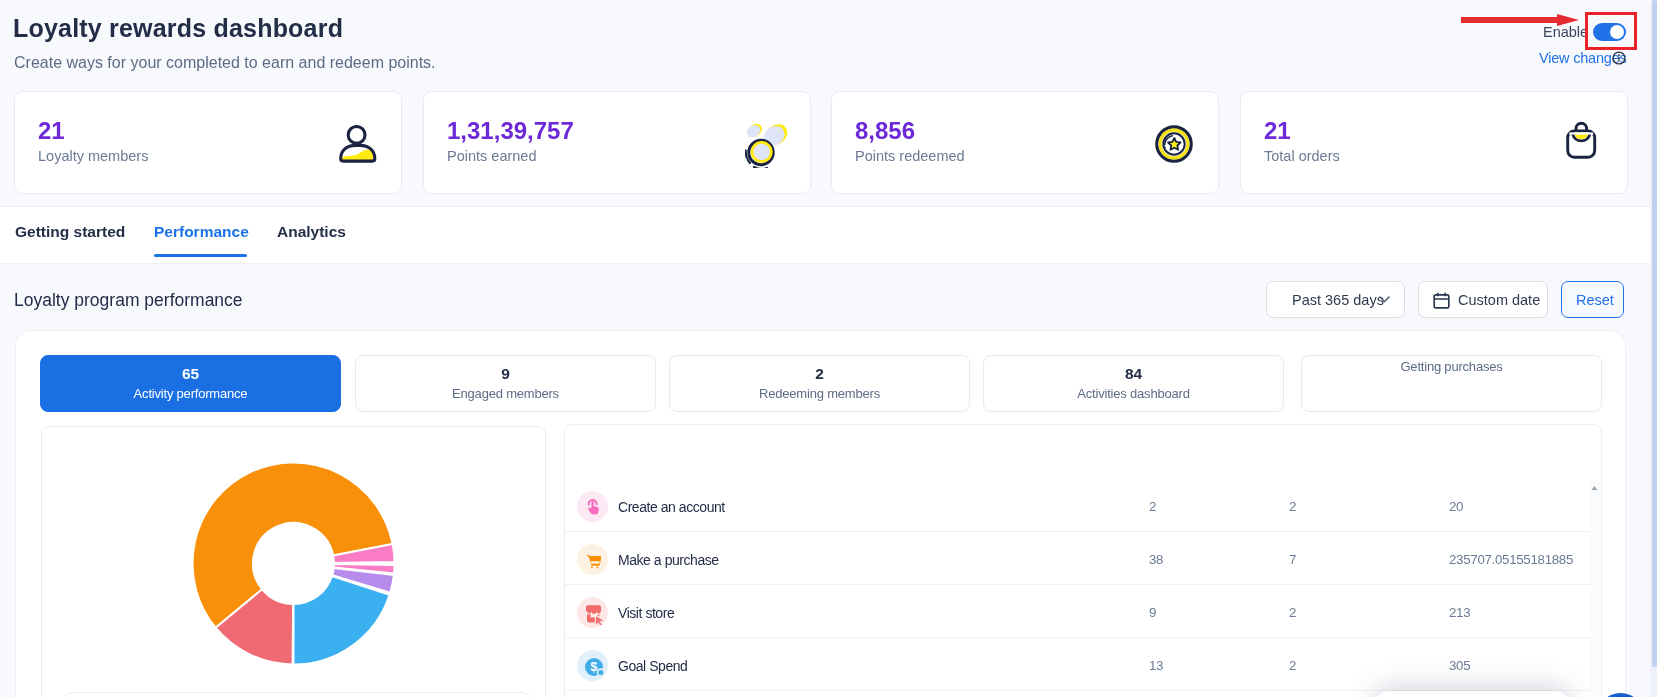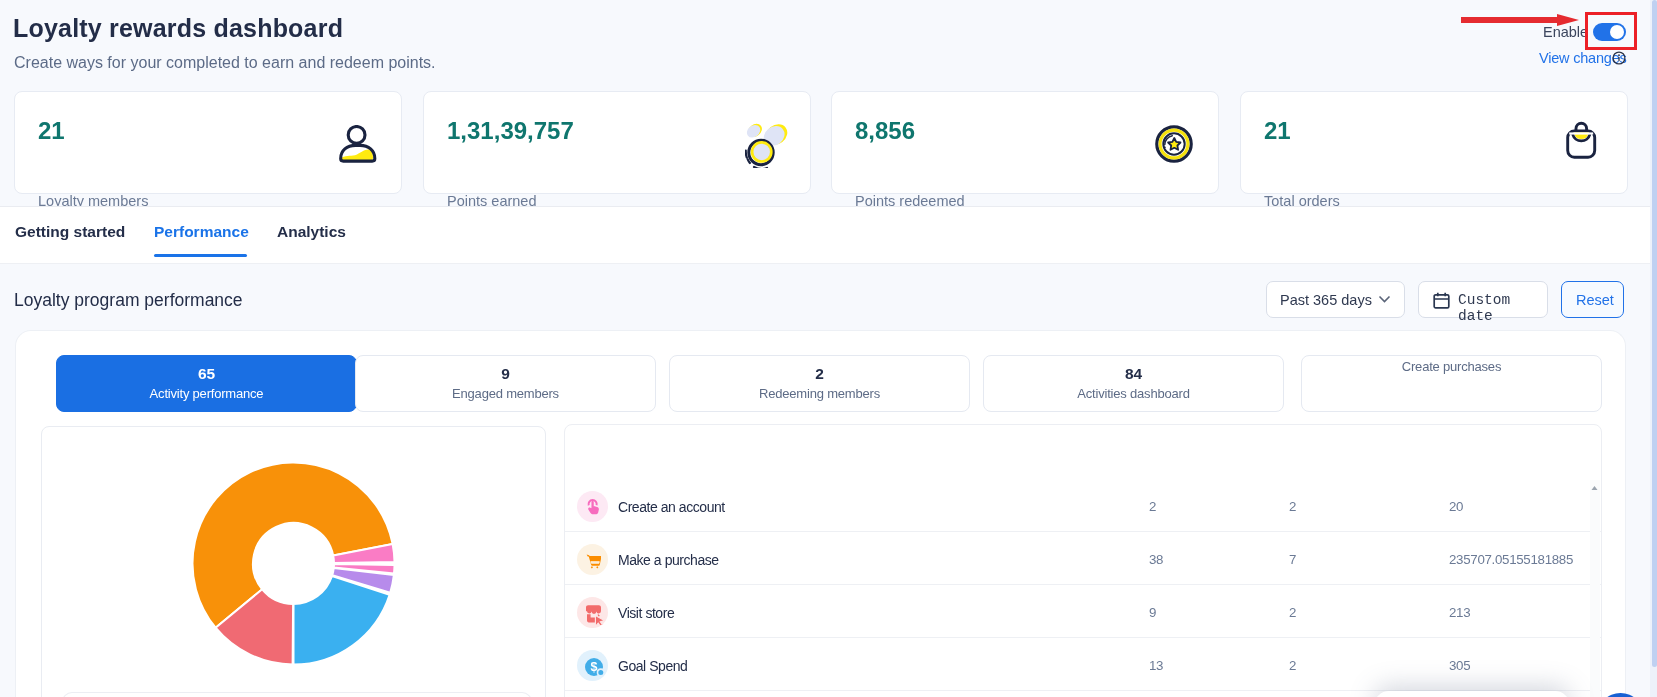--- a/index.html
+++ b/index.html
@@ -13,35 +13,35 @@
 .enable { top:24px; left:1543px; width:44px; font-size:14.5px; color:#3c465e; }
 .toggle { left:1593px; top:23px; width:33px; height:18px; background:#2172e8; border-radius:9px; }
 .knob { position:absolute; right:2px; top:2px; width:14px; height:14px; background:#fff; border-radius:50%; }
 .redbox { left:1585px; top:12px; width:52px; height:38px; border:3.5px solid #ec2027; }
 .arrowline { left:1461px; top:17px; width:100px; height:5.5px; background:#e52b30; }
 .arrowhead { left:1557px; top:14px; width:0; height:0; border-left:22px solid #e52b30; border-top:6px solid transparent; border-bottom:6px solid transparent; }
 .viewch { left:1531px; top:50px; font-size:14.5px; color:#2172e8; letter-spacing:-0.2px;margin-left:8px; }
 
 
 .card { top:91px; height:103px; width:388px; background:#fff; border:1px solid #e7ebf3; border-radius:8px; }
-.card .num { position:absolute; left:23px; top:25px; font-size:24px; font-weight:bold; color:#0f766e; }
-.card .lbl { position:absolute; left:23px; top:56px; font-size:14.5px; color:#6b7a95;margin-top:45px; }
+.card .num { position:absolute; left:23px; top:25px; font-size:24px; font-weight:bold; color:#6d28d9; }
+.card .lbl { position:absolute; left:23px; top:56px; font-size:14.5px; color:#6b7a95; }
 .cicon { position:absolute; top:29px; left:322px; }
 
 
 .tabbar { left:0; top:206px; width:1657px; height:58px; background:#fff; border-top:1px solid #eaecf1; border-bottom:1px solid #eef0f4; }
 .tab { position:absolute; top:16px; font-size:15.5px; font-weight:bold; color:#242e49; }
 .tab.active { color:#1a73e8; }
 .underline { position:absolute; left:154px; top:47px; width:93px; height:3px; background:#1a73e8; border-radius:2px; }
 
 
 .perfh { left:14px; top:290px; font-size:17.5px; font-weight:500; color:#232d48; }
 .btn { height:37px; top:281px; background:#fff; border:1px solid #d9dee8; border-radius:7px; font-size:14.5px; color:#2f3950; }
 .btn-drop { left:1266px; width:139px; }
-.btn-cust { left:1418px; width:130px;font-family:Liberation Mono, monospace; }
+.btn-cust { left:1418px; width:130px; }
 .btn-reset { left:1561px; width:63px; border:1.5px solid #2172e8; color:#2172e8; background:#f6faff; font-weight:500; }
 .btn span { position:absolute; }
 
 
 .panel { left:15px; top:330px; width:1611px; height:367px; background:#fff; border-radius:16px 16px 0 0; border:1px solid #edf0f5; border-bottom:none; }
 
 
 .pill { position:absolute; top:24px; height:57px; width:301px; background:#fff; border:1px solid #e5e9f1; border-radius:8px; text-align:center; }
 .pill .n { margin-top:9px; font-size:15.5px; font-weight:bold; color:#242e49; }
 .pill .l { margin-top:3px; font-size:13px; letter-spacing:-0.2px; color:#5d6b86; }
@@ -137,55 +137,55 @@
 
   <div class="abs tabbar">
     <div class="tab" style="left:15px">Getting started</div>
     <div class="tab active" style="left:154px">Performance</div>
     <div class="tab" style="left:277px">Analytics</div>
     <div class="underline"></div>
   </div>
 
   <div class="abs perfh">Loyalty program performance</div>
   <div class="abs btn btn-drop">
-    <span style="left:13px;top:10px">Past 365 days</span>
+    <span style="left:25px;top:10px">Past 365 days</span>
     <svg style="position:absolute;right:13px;top:13px" width="13" height="9" viewBox="0 0 13 9">
       <path d="M1.5 1.5 l5 5 5 -5" fill="none" stroke="#5a6478" stroke-width="1.6"></path>
     </svg>
   </div>
   <div class="abs btn btn-cust">
     <svg style="position:absolute;left:14px;top:10px" width="17" height="17" viewBox="0 0 17 17">
       <rect x="1.2" y="2.8" width="14.6" height="13" rx="1.4" fill="none" stroke="#2a3750" stroke-width="1.7"></rect>
       <path d="M1.5 7 h14 M4.8 0.8 v3.4 M12.2 0.8 v3.4" stroke="#2a3750" stroke-width="1.7" fill="none"></path>
     </svg>
     <span style="left:39px;top:10px">Custom date</span>
   </div>
   <div class="abs btn btn-reset">
     <span style="left:14px;top:10px">Reset</span>
   </div>
 
   <div class="abs panel">
-    <div class="pill active" style="left:40px">
+    <div class="pill active" style="left:24px">
       <div class="n">65</div>
       <div class="l">Activity performance</div>
     </div>
     <div class="pill" style="left:339px">
       <div class="n">9</div>
       <div class="l">Engaged members</div>
     </div>
     <div class="pill" style="left:653px">
       <div class="n">2</div>
       <div class="l">Redeeming members</div>
     </div>
     <div class="pill" style="left:967px">
       <div class="n">84</div>
       <div class="l">Activities dashboard</div>
     </div>
     <div class="pill" style="left:1285px">
-      <div class="l">Create purchases</div>
+      <div class="l">Getting purchases</div>
     </div>
 
     <div class="chartcard">
       <svg width="505" height="270" viewBox="0 0 505 270" style="display:block">
         <path d="M173.6 200.7 A101.0 101.0 0 1 1 350.6 116.9 L291.2 128.6 A40.5 40.5 0 1 0 220.2 162.3 Z" fill="#F89109" stroke="#fff" stroke-width="2" stroke-linejoin="round"></path>
         <path d="M350.6 116.9 A101.0 101.0 0 0 1 352.5 135.1 L292.0 135.9 A40.5 40.5 0 0 0 291.2 128.6 Z" fill="#FA7CC5" stroke="#fff" stroke-width="2" stroke-linejoin="round"></path>
         <path d="M352.5 137.9 A101.0 101.0 0 0 1 352.0 146.5 L291.8 140.5 A40.5 40.5 0 0 0 292.0 137.1 Z" fill="#FA7CC5" stroke="#fff" stroke-width="2" stroke-linejoin="round"></path>
         <path d="M351.9 147.9 A101.0 101.0 0 0 1 348.2 165.7 L290.3 148.2 A40.5 40.5 0 0 0 291.7 141.1 Z" fill="#B78BEB" stroke="#fff" stroke-width="2" stroke-linejoin="round"></path>
         <path d="M347.6 167.7 A101.0 101.0 0 0 1 251.5 237.5 L251.5 177.0 A40.5 40.5 0 0 0 290.0 149.0 Z" fill="#3AB0F0" stroke="#fff" stroke-width="2" stroke-linejoin="round"></path>
         <path d="M250.6 237.5 A101.0 101.0 0 0 1 173.6 200.7 L220.2 162.3 A40.5 40.5 0 0 0 251.1 177.0 Z" fill="#F06A73" stroke="#fff" stroke-width="2" stroke-linejoin="round"></path>

